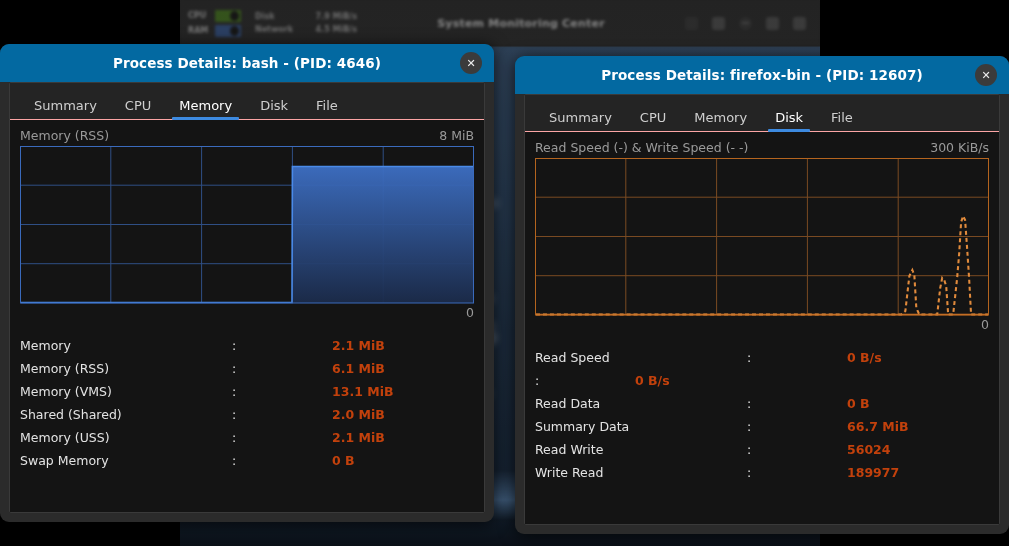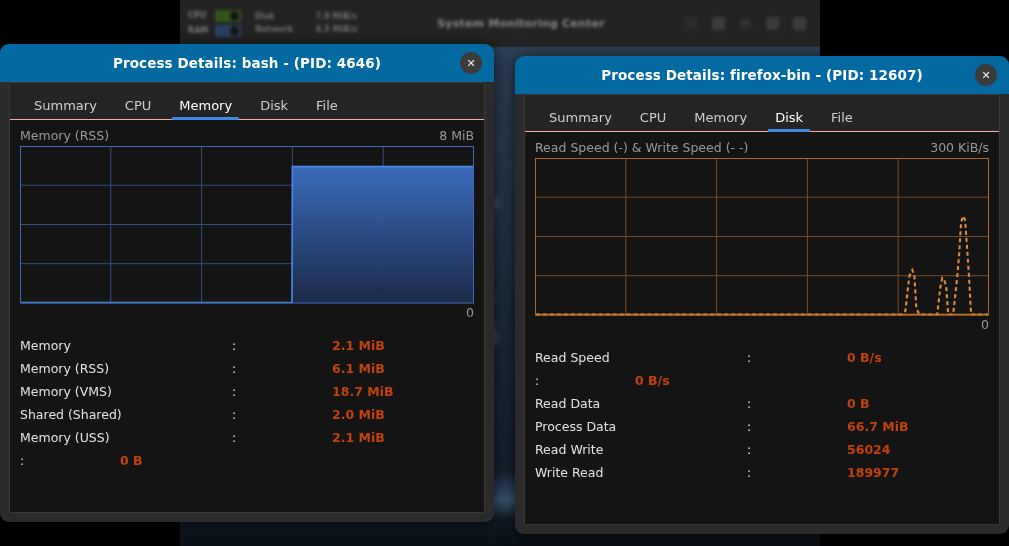--- a/index.html
+++ b/index.html
@@ -335,33 +335,34 @@
           <span class="stat-val">2.1 MiB</span>
         </div>
         <div class="stat-row">
           <span class="stat-name">Memory (RSS)</span>
           <span class="stat-colon">:</span>
           <span class="stat-val">6.1 MiB</span>
         </div>
         <div class="stat-row">
           <span class="stat-name">Memory (VMS)</span>
           <span class="stat-colon">:</span>
-          <span class="stat-val">18.7 MiB</span>
+          <span class="stat-val">13.1 MiB</span>
         </div>
         <div class="stat-row">
           <span class="stat-name">Shared (Shared)</span>
           <span class="stat-colon">:</span>
           <span class="stat-val">2.0 MiB</span>
         </div>
         <div class="stat-row">
           <span class="stat-name">Memory (USS)</span>
           <span class="stat-colon">:</span>
           <span class="stat-val">2.1 MiB</span>
         </div>
         <div class="stat-row">
+          <span class="stat-name">Swap Memory</span>
           <span class="stat-colon">:</span>
           <span class="stat-val">0 B</span>
         </div>
       </div>
 
     </div>
   </div>
 </div>
 
 <div class="window" id="win-right">
@@ -423,21 +424,21 @@
         <div class="stat-row">
           <span class="stat-colon">:</span>
           <span class="stat-val">0 B/s</span>
         </div>
         <div class="stat-row">
           <span class="stat-name">Read Data</span>
           <span class="stat-colon">:</span>
           <span class="stat-val">0 B</span>
         </div>
         <div class="stat-row">
-          <span class="stat-name">Process Data</span>
+          <span class="stat-name">Summary Data</span>
           <span class="stat-colon">:</span>
           <span class="stat-val">66.7 MiB</span>
         </div>
         <div class="stat-row">
           <span class="stat-name">Read Write</span>
           <span class="stat-colon">:</span>
           <span class="stat-val">56024</span>
         </div>
         <div class="stat-row">
           <span class="stat-name">Write Read</span>

